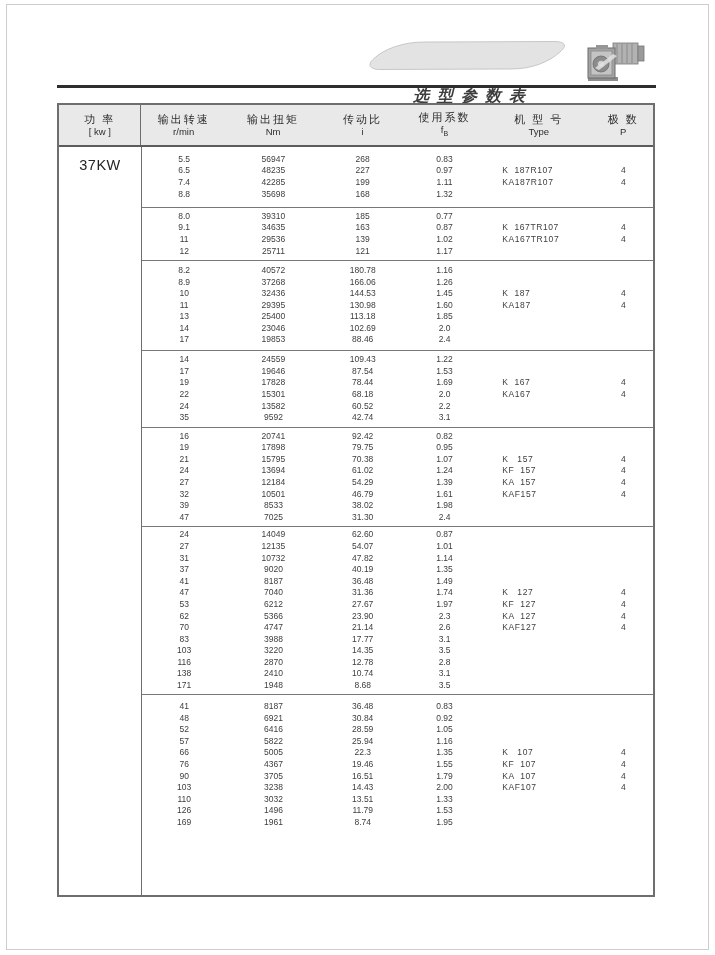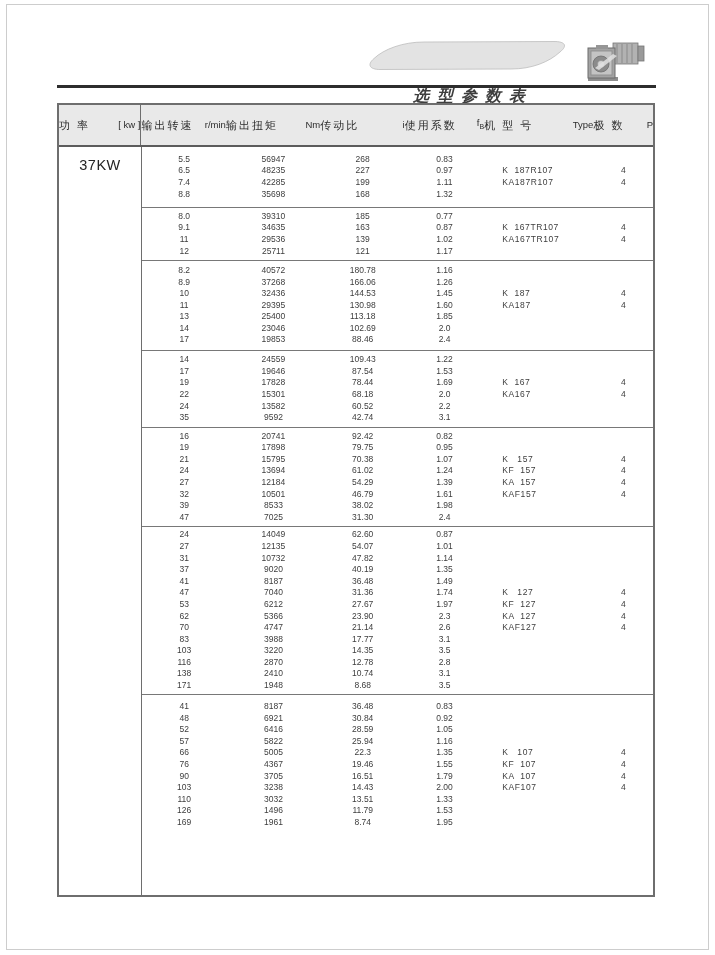--- a/index.html
+++ b/index.html
@@ -25,21 +25,21 @@
   
   .sel-table{
     position:absolute;left:57px;top:103px;width:598px;height:794px;
     border:2px solid #6e6e6e;box-sizing:border-box;display:flex;flex-direction:column;
     background:#fff;
   }
   .thead{
     flex:0 0 42px;height:42px;background:#e9e9e9;border-bottom:2px solid #5c5c5c;
     display:flex;box-sizing:border-box;
   }
-  .th{display:flex;flex-direction:row;justify-content:space-between;align-items:center;row-gap:2px;box-sizing:border-box;}
+  .th{display:flex;flex-direction:column;justify-content:center;align-items:center;row-gap:2px;box-sizing:border-box;}
   .h-label{font-size:11px;color:#2d2d2d;letter-spacing:2px;white-space:pre;line-height:12px;}
   .h-unit{font-size:9.5px;color:#2d2d2d;line-height:10px;white-space:pre;}
   .h-unit sub{font-size:7px;}
   .th-power{width:83px;border-right:1px solid #6e6e6e;}
   .th-c0{width:85px;}
   .th-c1{width:95px;}
   .th-c2{width:85px;}
   .th-c3{width:80px;}
   .th-c4{width:110px;}
   .th-c5{width:60px;}

